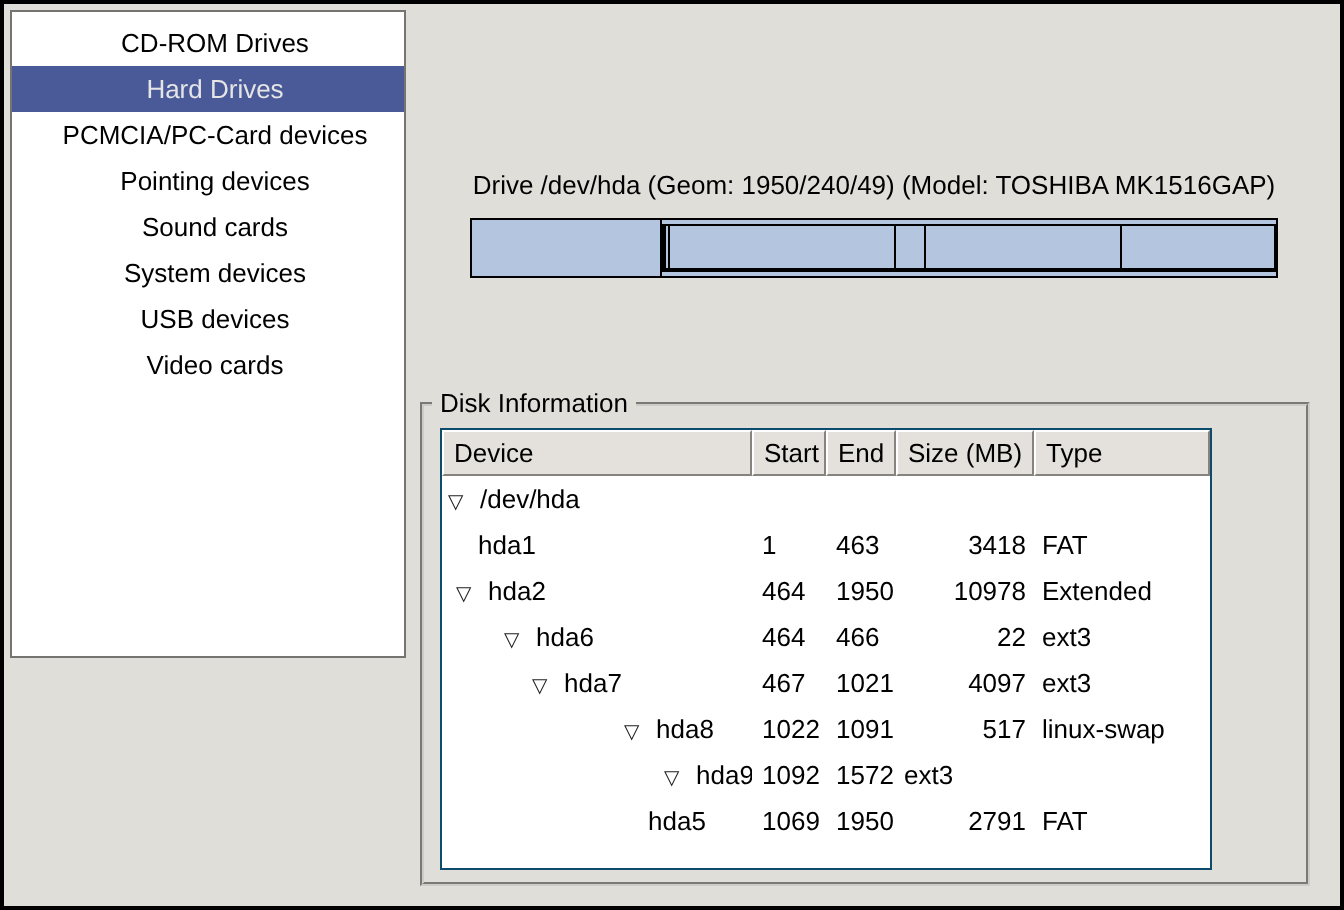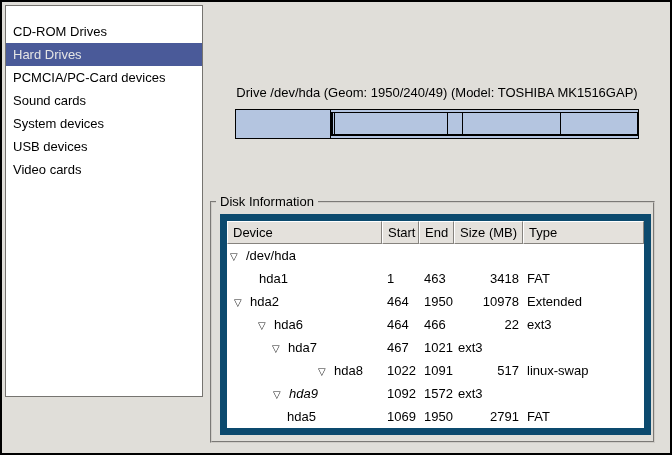--- a/index.html
+++ b/index.html
@@ -4,22 +4,22 @@
 <style>
   html,body{margin:0;padding:0;background:#f2f2f2;}
   .screen{
     position:relative;width:672px;height:455px;box-sizing:border-box;
     border:2px solid #000;background:var(--bg,#e0ded9);
     font-family:"Liberation Sans","DejaVu Sans",sans-serif;font-size:13px;color:#000;
     overflow:hidden;
   }
   
   .sidebar{
-    position:absolute;left:3px;top:3px;width:198px;height:392px;box-sizing:border-box;
-    background:#fff;border:1px solid #767470;padding-top:14px;overflow:hidden;
+    position:absolute;left:3px;top:3px;width:198px;height:324px;box-sizing:border-box;
+    background:#fff;border:1px solid #767470;padding-top:4px;overflow:hidden;text-align:center;
   }
   .side-item{height:23px;line-height:23px;padding-left:7px;white-space:nowrap;cursor:default;}
   .side-item.selected{background:var(--sel,#4a5a99);color:#e5e5e5;}
   
   .main{position:absolute;left:202px;top:2px;right:2px;bottom:2px;}
   .drive-label{position:absolute;left:31px;top:81px;width:404px;text-align:center;white-space:nowrap;}
   .pbar{
     position:absolute;left:31px;top:105px;width:404px;height:30px;box-sizing:border-box;
     border:1px solid #000;background:var(--pfill,#b4c5e0);display:flex;
   }
@@ -31,22 +31,22 @@
   .lseg{box-sizing:border-box;}
   .lseg + .lseg{border-left:1px solid #000;}
   
   .groupbox{
     position:absolute;left:6px;top:197px;width:445px;height:242px;box-sizing:border-box;
     border:2px groove #cfccc7;
   }
   .legend{position:absolute;left:4px;top:-9px;background:var(--bg,#e0ded9);padding:0 4px;white-space:nowrap;}
   
   .table{
-    position:absolute;left:16px;top:210px;width:431px;height:221px;box-sizing:border-box;
-    border:7px solid #0c4a6e;background:#fff;overflow:hidden;
+    position:absolute;left:16px;top:210px;width:386px;height:221px;box-sizing:border-box;
+    border:1px solid #0c4a6e;background:#fff;overflow:hidden;
   }
   .thead,.trow{display:grid;grid-template-columns:155px 37px 35px 69px 1fr;}
   .thead{height:23px;}
   .th{
     box-sizing:border-box;background:#e4e1dc;
     border-top:1px solid #fff;border-left:1px solid #fff;
     border-right:1px solid #86837e;border-bottom:1px solid #86837e;
     line-height:21px;padding-left:5px;white-space:nowrap;overflow:hidden;cursor:default;
   }
   .trow{height:23px;line-height:23px;}
@@ -58,20 +58,21 @@
 </style>
 </head>
 <body>
 
 <div class="screen">
 
   <div class="sidebar">
       <div class="side-item">CD-ROM Drives</div>
       <div class="side-item selected">Hard Drives</div>
       <div class="side-item">PCMCIA/PC-Card devices</div>
+      <div class="side-item">Pointing devices</div>
       <div class="side-item">Sound cards</div>
       <div class="side-item">System devices</div>
       <div class="side-item">USB devices</div>
       <div class="side-item">Video cards</div>
     </div>
 
   <div class="main">
 
     <div class="drive-label">Drive /dev/hda (Geom: 1950/240/49) (Model: TOSHIBA MK1516GAP)</div>
 
@@ -100,21 +101,21 @@
         </div>
       <div class="tbody">
           <div class="trow">
             <div class="td dev" style="padding-left: 3px;"><span class="exp">▽</span><span>/dev/hda</span></div>
             <div class="td num"></div>
             <div class="td num"></div>
             <div class="td size"></div>
             <div class="td type"></div>
           </div>
           <div class="trow">
-            <div class="td dev" style="padding-left: 16px;"><span class="exp"></span><span>hda1</span></div>
+            <div class="td dev" style="padding-left: 2px;"><span class="exp"></span><span>hda1</span></div>
             <div class="td num">1</div>
             <div class="td num">463</div>
             <div class="td size">3418</div>
             <div class="td type">FAT</div>
           </div>
           <div class="trow">
             <div class="td dev" style="padding-left: 7px;"><span class="exp">▽</span><span>hda2</span></div>
             <div class="td num">464</div>
             <div class="td num">1950</div>
             <div class="td size">10978</div>
@@ -124,37 +125,38 @@
             <div class="td dev" style="padding-left: 31px;"><span class="exp">▽</span><span>hda6</span></div>
             <div class="td num">464</div>
             <div class="td num">466</div>
             <div class="td size">22</div>
             <div class="td type">ext3</div>
           </div>
           <div class="trow">
             <div class="td dev" style="padding-left: 45px;"><span class="exp">▽</span><span>hda7</span></div>
             <div class="td num">467</div>
             <div class="td num">1021</div>
+            <div class="td size">4097</div>
             <div class="td type">ext3</div>
           </div>
           <div class="trow">
             <div class="td dev" style="padding-left: 91px;"><span class="exp">▽</span><span>hda8</span></div>
             <div class="td num">1022</div>
             <div class="td num">1091</div>
             <div class="td size">517</div>
             <div class="td type">linux-swap</div>
           </div>
           <div class="trow">
-            <div class="td dev" style="padding-left: 46px; font-style: italic;"><span class="exp">▽</span><span>hda9</span></div>
+            <div class="td dev" style="padding-left: 111px;"><span class="exp">▽</span><span>hda9</span></div>
             <div class="td num">1092</div>
             <div class="td num">1572</div>
             <div class="td type">ext3</div>
           </div>
           <div class="trow">
-            <div class="td dev" style="padding-left: 44px;"><span class="exp"></span><span>hda5</span></div>
+            <div class="td dev" style="padding-left: 87px;"><span class="exp"></span><span>hda5</span></div>
             <div class="td num">1069</div>
             <div class="td num">1950</div>
             <div class="td size">2791</div>
             <div class="td type">FAT</div>
           </div>
         </div>
     </div>
 
   </div>
 </div>

